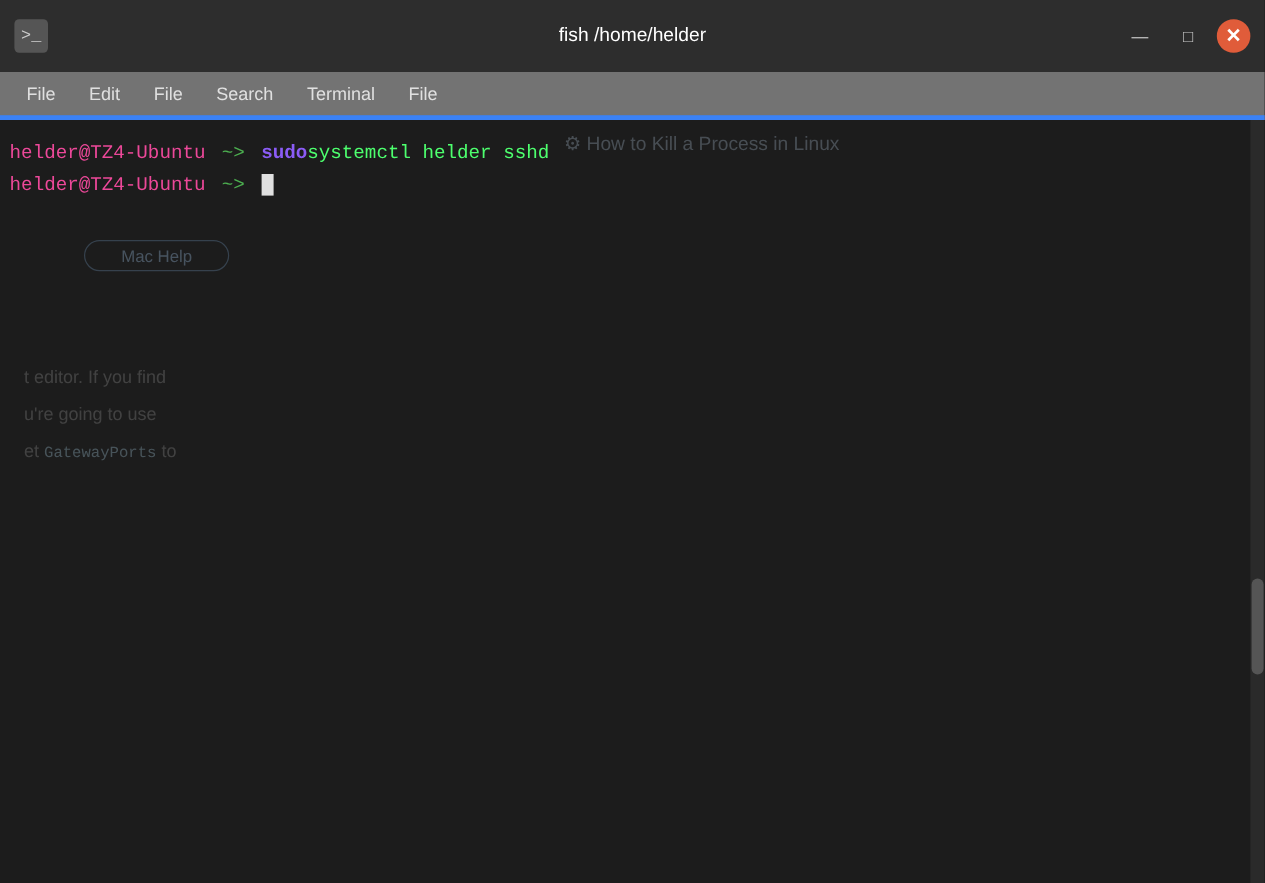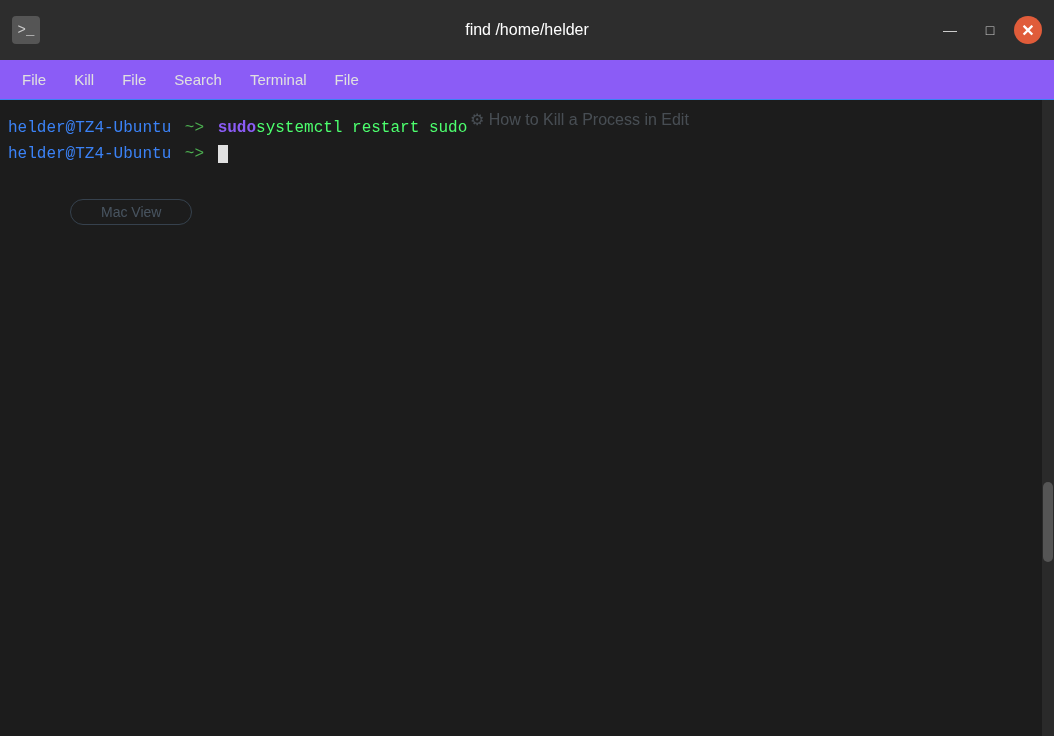--- a/index.html
+++ b/index.html
@@ -97,27 +97,27 @@
       color: white;
       border-radius: 50%;
       width: 28px;
       height: 28px;
       font-size: 16px;
       font-weight: bold;
     }
 
     
     .menu-bar {
-      background: #8b5cf6;
+      background: #737373;
       height: 40px;
       display: flex;
       align-items: center;
       padding: 0 8px;
       flex-shrink: 0;
-      border-bottom: 1px solid #3b82f6;
+      border-bottom: 4px solid #3b82f6;
     }
 
     .menu-item {
       color: #e0e0e0;
       font-family: 'Segoe UI', Arial, sans-serif;
       font-size: 15px;
       padding: 4px 14px;
       cursor: pointer;
       border-radius: 4px;
     }
@@ -207,21 +207,21 @@
       line-height: 1.6;
     }
 
     .prompt-line {
       display: flex;
       align-items: center;
       flex-wrap: nowrap;
     }
 
     .prompt-user {
-      color: #3b82f6;
+      color: #ec4899;
       font-weight: normal;
       font-family: Liberation Mono, monospace;
     }
 
     .prompt-arrow {
       color: #4caf50;
       margin: 0 4px;
     }
 
     .cmd-sudo {
@@ -249,56 +249,61 @@
   </style>
 </head>
 <body>
 
 <div class="window">
 
   <div class="title-bar">
     <div class="title-bar-left">
       <div class="title-bar-icon">&gt;_</div>
     </div>
-    <span class="title-bar-title">find  /home/helder</span>
+    <span class="title-bar-title">fish  /home/helder</span>
     <div class="title-bar-controls">
       <button class="title-btn title-btn-minimize">—</button>
       <button class="title-btn title-btn-maximize">□</button>
       <button class="title-btn title-btn-close">✕</button>
     </div>
   </div>
 
   <div class="menu-bar">
     <span class="menu-item">File</span>
-    <span class="menu-item">Kill</span>
+    <span class="menu-item">Edit</span>
     <span class="menu-item">File</span>
     <span class="menu-item">Search</span>
     <span class="menu-item">Terminal</span>
     <span class="menu-item">File</span>
   </div>
 
   <div class="terminal-content">
 
     <div class="bg-content">
-      <div class="bg-article-title">⚙ How to Kill a Process in Edit</div>
+      <div class="bg-article-title">⚙ How to Kill a Process in Linux</div>
 
       <div class="bg-mac-apps-badge">
-        <span>Mac View</span>
+        <span>Mac Help</span>
       </div>
 
+      <div style="margin-top: 80px;">
+        <div class="bg-text-line">t editor. If you find</div>
+        <div class="bg-text-line">u're going to use</div>
+        <div class="bg-text-line">et <span class="bg-code-inline">GatewayPorts</span> to</div>
+      </div>
 
     </div>
 
     <div class="terminal-text">
 
       <div class="prompt-line">
         <span class="prompt-user">helder@TZ4-Ubuntu</span>
         <span class="prompt-arrow">&nbsp;~&gt;&nbsp;</span>
         <span class="cmd-sudo">sudo</span>
-        <span class="cmd-rest"> systemctl restart sudo</span>
+        <span class="cmd-rest"> systemctl helder sshd</span>
       </div>
 
       <div class="prompt-line">
         <span class="prompt-user">helder@TZ4-Ubuntu</span>
         <span class="prompt-arrow">&nbsp;~&gt;&nbsp;</span>
         <span class="cursor"></span>
       </div>
     </div>
 
     <div class="scrollbar">

